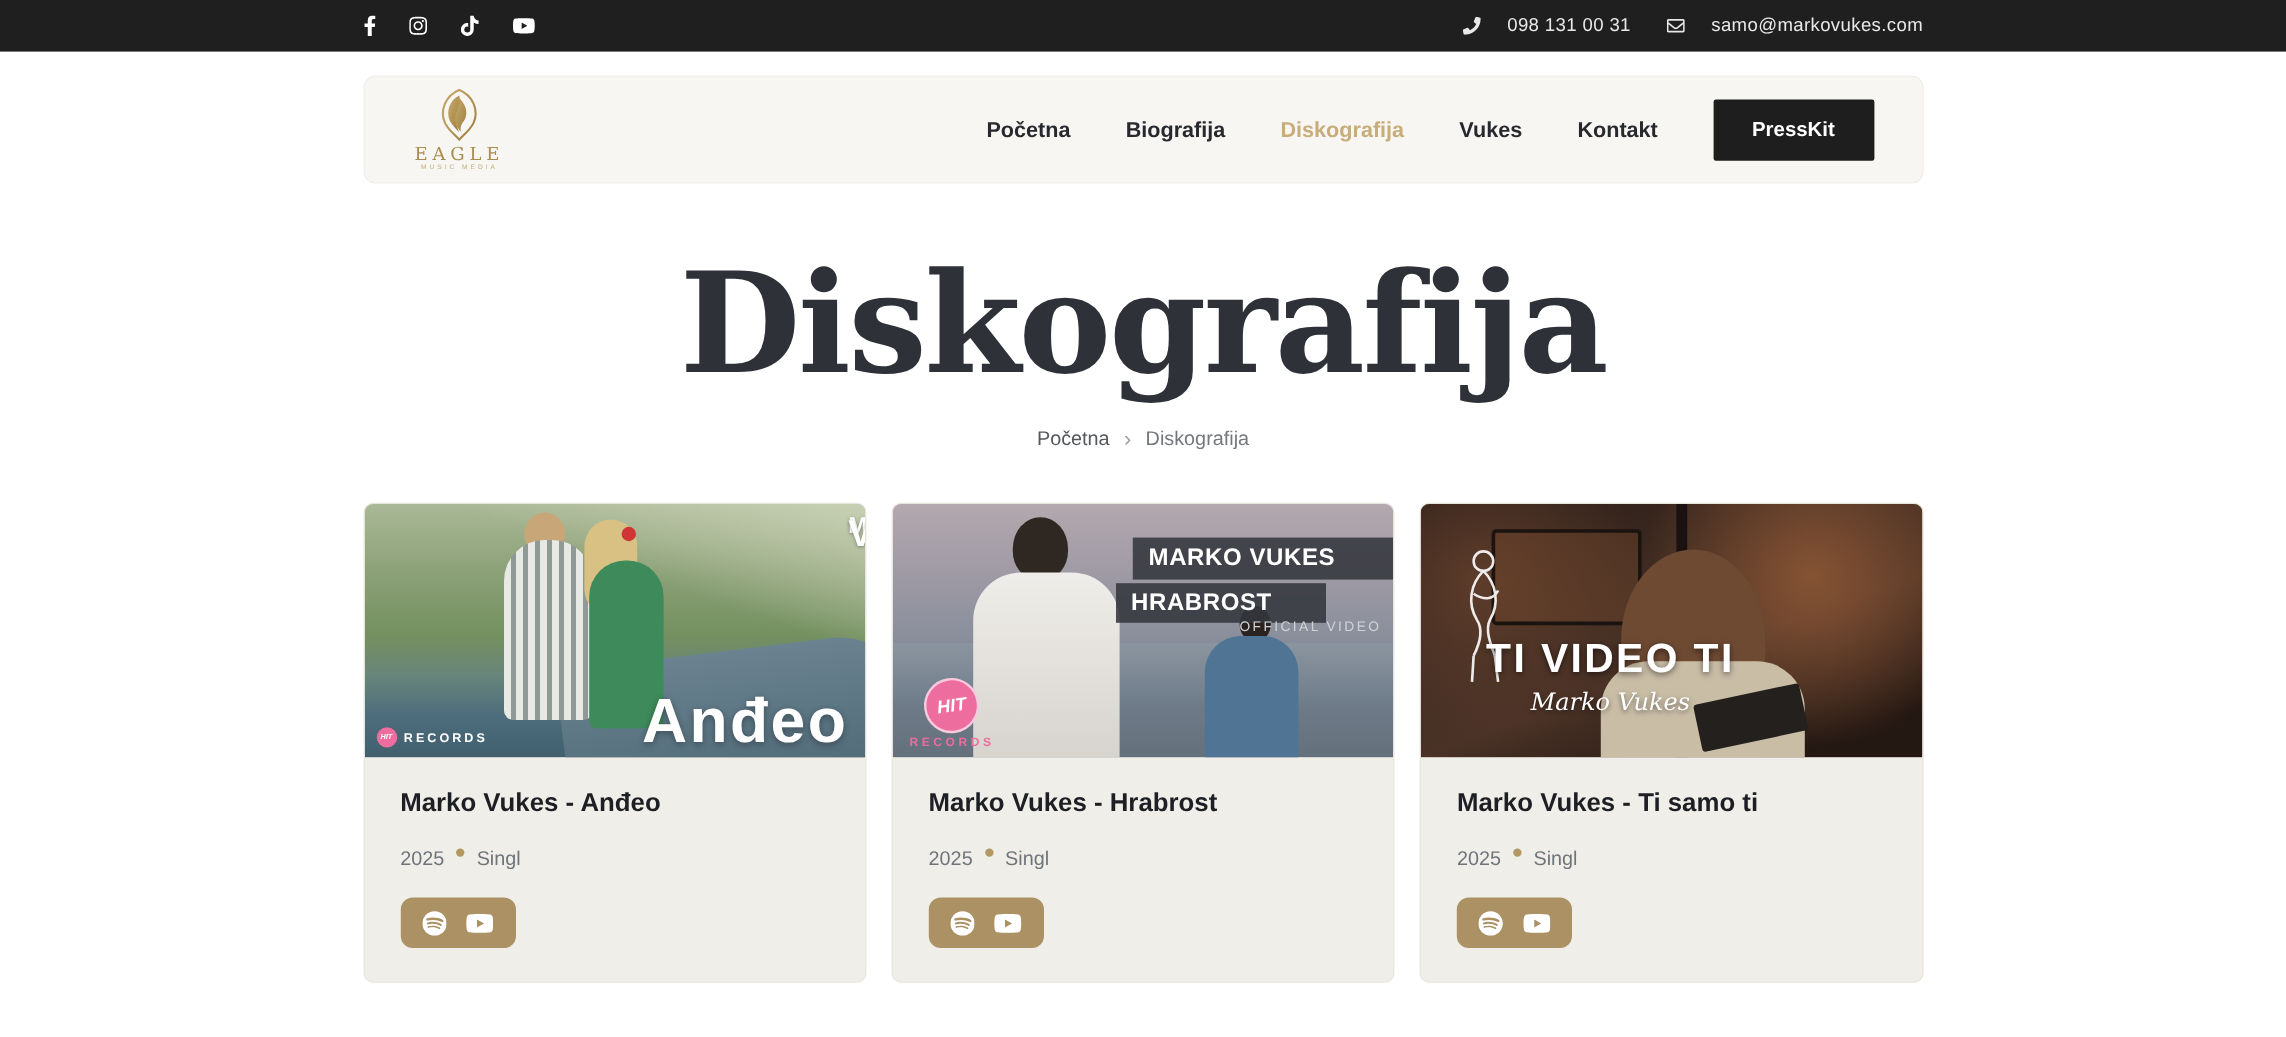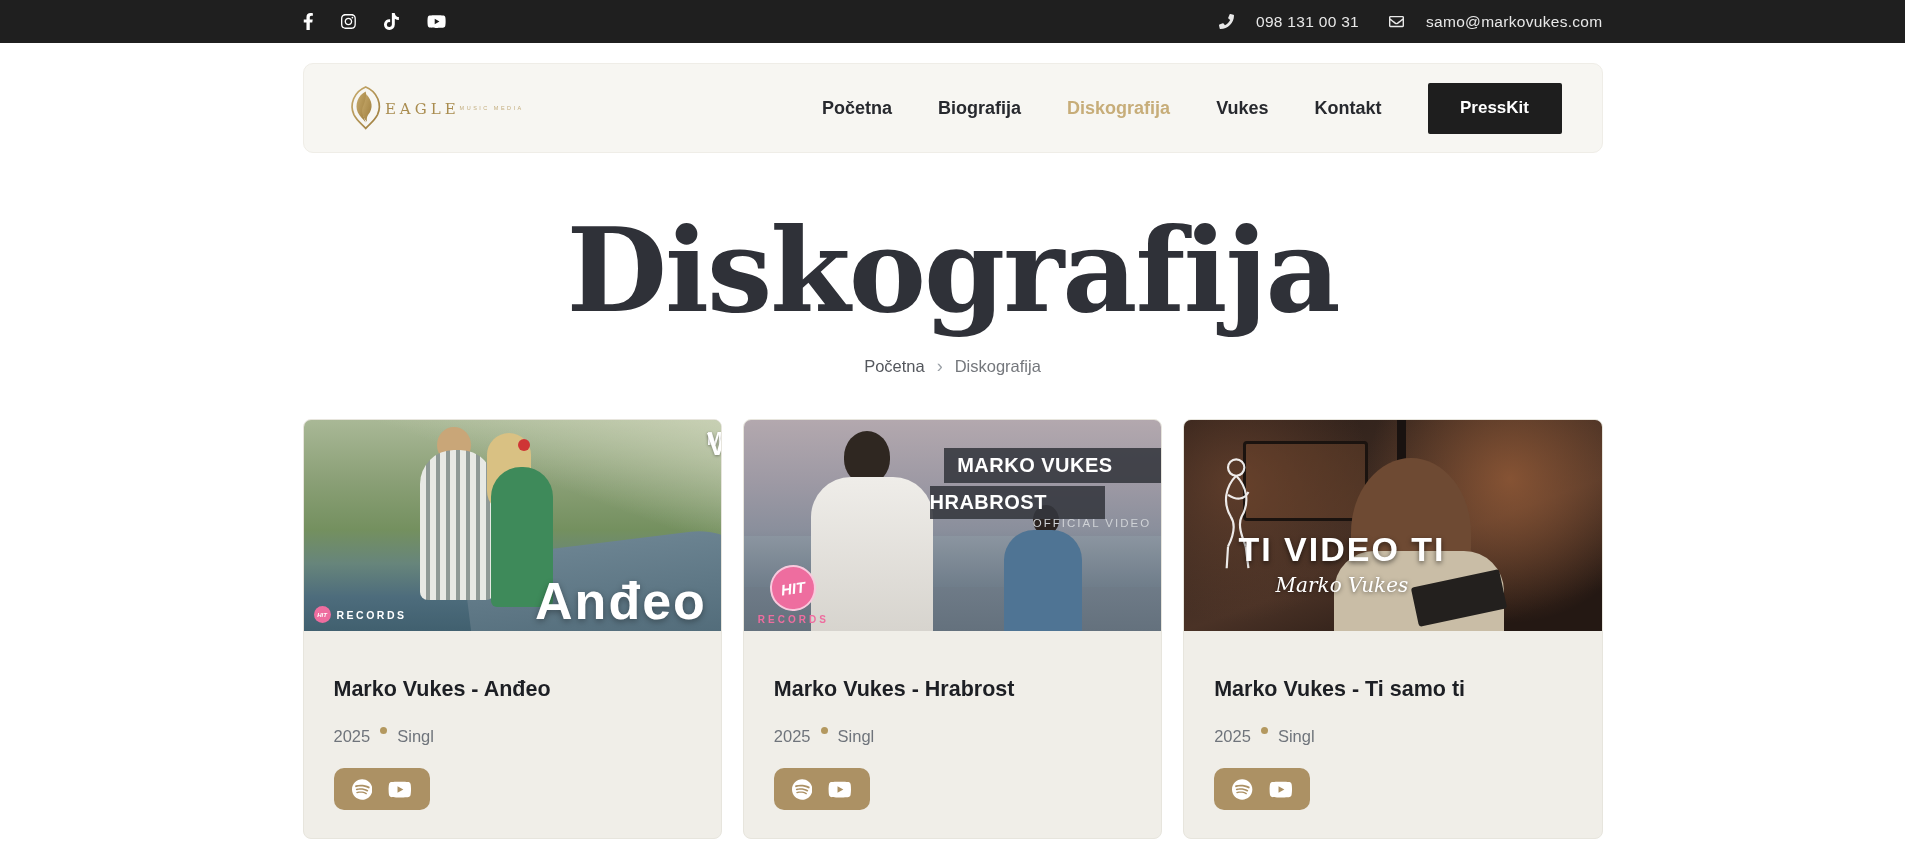--- a/index.html
+++ b/index.html
@@ -14,21 +14,21 @@
   .social a { display:flex; align-items:center; }
   .social svg { height:17px; fill:#ffffff; }
   .contact { display:flex; align-items:center; gap:30px; }
   .contact-item { display:flex; align-items:center; gap:22px; color:#e8e8e8; font-size:15.5px; letter-spacing:.3px; cursor:pointer; }
   .contact-item svg { height:15px; fill:#e8e8e8; }
 
   
   .header-wrap { padding-top:20px; }
   .header-card { background:#f7f6f2; border:1px solid #efede7; border-radius:10px; height:90px;
                  display:flex; align-items:center; justify-content:space-between; padding:0 40px 0 42px; }
-  .logo { display:flex; flex-direction:row; align-items:center; line-height:1;justify-content:flex-end; }
+  .logo { display:flex; flex-direction:column; align-items:center; line-height:1;justify-content:flex-end; }
   .logo svg { height:46px; }
   .logo-name { font-family:"DejaVu Serif", serif; color:#a98c4f; font-size:15px; letter-spacing:4px; margin-top:2px; }
   .logo-tag { color:#c3ad7e; font-size:5.5px; letter-spacing:2.5px; margin-top:2px; }
   .header-right { display:flex; align-items:center; }
   .nav { display:flex; align-items:center; gap:46px; margin-right:46px; }
   .nav-item { font-size:18px; font-weight:600; color:#27292e; cursor:pointer; }
   .nav-item.active { color:#c7ad79; }
   .presskit-btn { background:#1e1e1e; color:#ffffff; font-weight:700; font-size:17px;
                   border:none; width:134px; height:51px; border-radius:2px; cursor:pointer;
                   font-family:"Liberation Sans", sans-serif; }
@@ -77,21 +77,21 @@
   .cover-2 { background:
       linear-gradient(180deg,#b3a8ae 0%,#9d99a4 30%,#8a8f9c 52%,#74808d 68%,#64717d 100%); }
   .c2-sea { left:0; right:0; top:55%; height:24%; background:linear-gradient(180deg,#8b95a0,#6f7d8a); }
   .c2-man-head { left:24%; top:5%; width:46px; height:52px; border-radius:50% 50% 45% 45%; background:#2f2721; }
   .c2-man { left:16%; top:27%; width:122px; height:160px; border-radius:40px 40px 0 0; background:linear-gradient(180deg,#efede9,#d6d3cd); }
   .c2-woman-head { right:24.5%; top:40%; width:26px; height:30px; border-radius:50%; background:#2b2320; }
   .c2-woman { right:19%; top:52%; width:78px; height:110px; border-radius:30px 30px 10px 10px; background:#4f7494; }
   .c2-bar1 { left:48%; top:13%; right:0; height:35px; background:rgba(52,55,61,.88);
              display:flex; align-items:center; padding-left:13px; }
   .c2-bar2 { left:44.5%; top:31%; width:42%; height:33px; background:rgba(52,55,61,.88);
-             display:flex; align-items:center; }
+             display:flex; align-items:center; padding-left:13px; }
   .c2-bar1 span, .c2-bar2 span { position:static; color:#fff; font-weight:700; font-size:20px; letter-spacing:.5px; }
   .c2-note { right:10px; top:46%; color:#cfd2d6; font-size:11.5px; letter-spacing:2px; }
   .hit-badge-lg { left:14px; bottom:6px; display:flex; flex-direction:column; align-items:center; gap:3px; }
   .hit-circle-lg { position:static; width:46px; height:46px; border-radius:50%; background:#ee6d9f;
                    border:2px solid #f9c9dd; display:flex; align-items:center; justify-content:center;
                    color:#fff; font-size:15px; font-weight:700; font-style:italic; transform:rotate(-8deg); }
   .hit-label-lg { position:static; color:#ee6d9f; font-size:10px; font-weight:700; letter-spacing:3px; }
 
   
   .cover-3 { background:
@@ -105,21 +105,21 @@
   .c3-book { left:55%; top:75%; width:90px; height:40px; background:#23201e; transform:rotate(-12deg); border-radius:3px; }
   .c3-figure { left:6%; top:16%; height:58%; }
   .c3-text { left:13%; bottom:16%; text-align:center; }
   .c3-song { position:static; display:block; color:#fff; font-size:34px; font-weight:700; letter-spacing:2px;
              text-shadow:0 2px 5px rgba(0,0,0,.55); }
   .c3-script { position:static; display:block; margin-top:4px; color:#fff; font-family:"DejaVu Serif", serif;
                font-style:italic; font-size:20px; text-shadow:0 1px 4px rgba(0,0,0,.5); }
 
   
   .card-body { padding:26px 30px 28px; }
-  .card-title { font-size:21.5px; font-weight:700; color:#1d1f24; cursor:pointer;margin-top:20px; }
+  .card-title { font-size:21.5px; font-weight:700; color:#1d1f24; cursor:pointer; }
   .card-meta { margin-top:25px; display:flex; align-items:flex-start; gap:10px; font-size:16.5px; color:#6f747b; }
   .meta-dot { width:7px; height:7px; border-radius:50%; background:#b3985f; }
   .link-pill { margin-top:22px; width:96px; height:42px; border-radius:10px; background:#ac9164;
                display:flex; align-items:center; justify-content:center; gap:16px; }
   .link-pill a { display:flex; align-items:center; cursor:pointer; }
   .link-pill svg { height:21px; fill:#ffffff; }
 </style>
 </head>
 <body>
 

